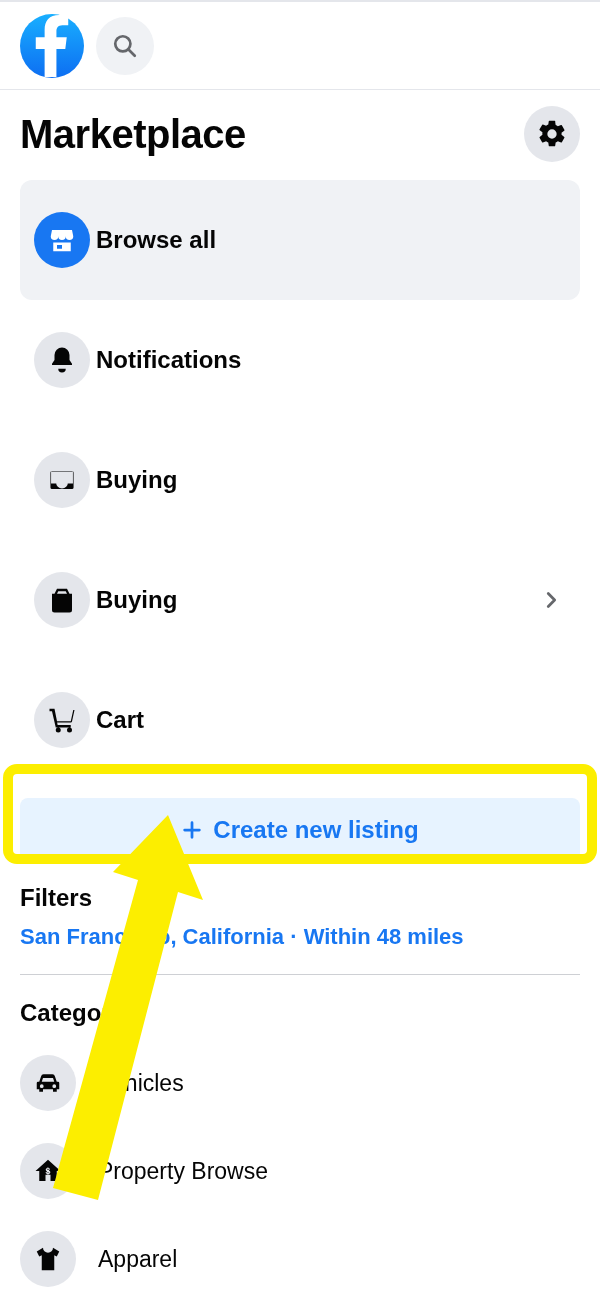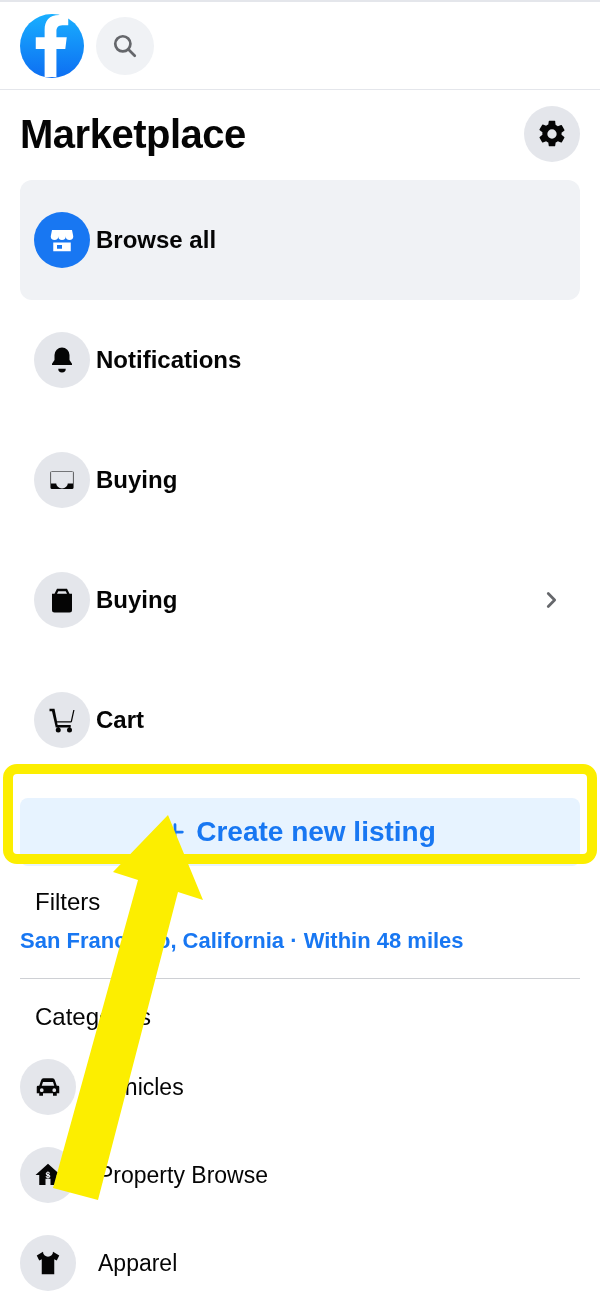--- a/index.html
+++ b/index.html
@@ -66,29 +66,29 @@
     background: #e4e6eb; display:flex; align-items:center; justify-content:center;
     flex-shrink: 0;
   }
   .nav-icon.blue { background: #1877f2; }
   .chevron { position: absolute; right: 18px; }
   .create-btn {
     margin: 18px 0 22px 0;
     background: #e7f3ff; border-radius: 8px;
     display: flex; align-items: center; justify-content: center;
     gap: 10px; padding: 18px 0;
-    font-size: 28px; font-weight: 600; color: #1877f2;
+    font-size: 24px; font-weight: 600; color: #1877f2;
     position: relative;
   }
   .highlight-box {
     position: absolute; left: 3px; right: 3px; top: 764px; height: 100px;
     border: 10px solid #fcee00; border-radius: 14px;
     pointer-events: none; z-index: 5;
   }
-  .section-title { font-size: 24px; font-weight: 400; margin: 14px 0 12px 15px; }
+  .section-title { font-size: 24px; font-weight: 700; margin: 14px 0 12px 0; }
   .filter-link { color: #1877f2; font-size: 22px; font-weight: 700; }
   .divider { border: none; border-top: 1px solid #ced0d4; margin: 24px 0; }
   .cat-item {
     display:flex; align-items:center; gap: 22px;
     padding: 16px 0; font-size: 23px; font-weight: 500;
   }
   .arrow-svg {
     position: absolute; left: 18px; top: 780px; z-index: 6;
     pointer-events: none;
   }

